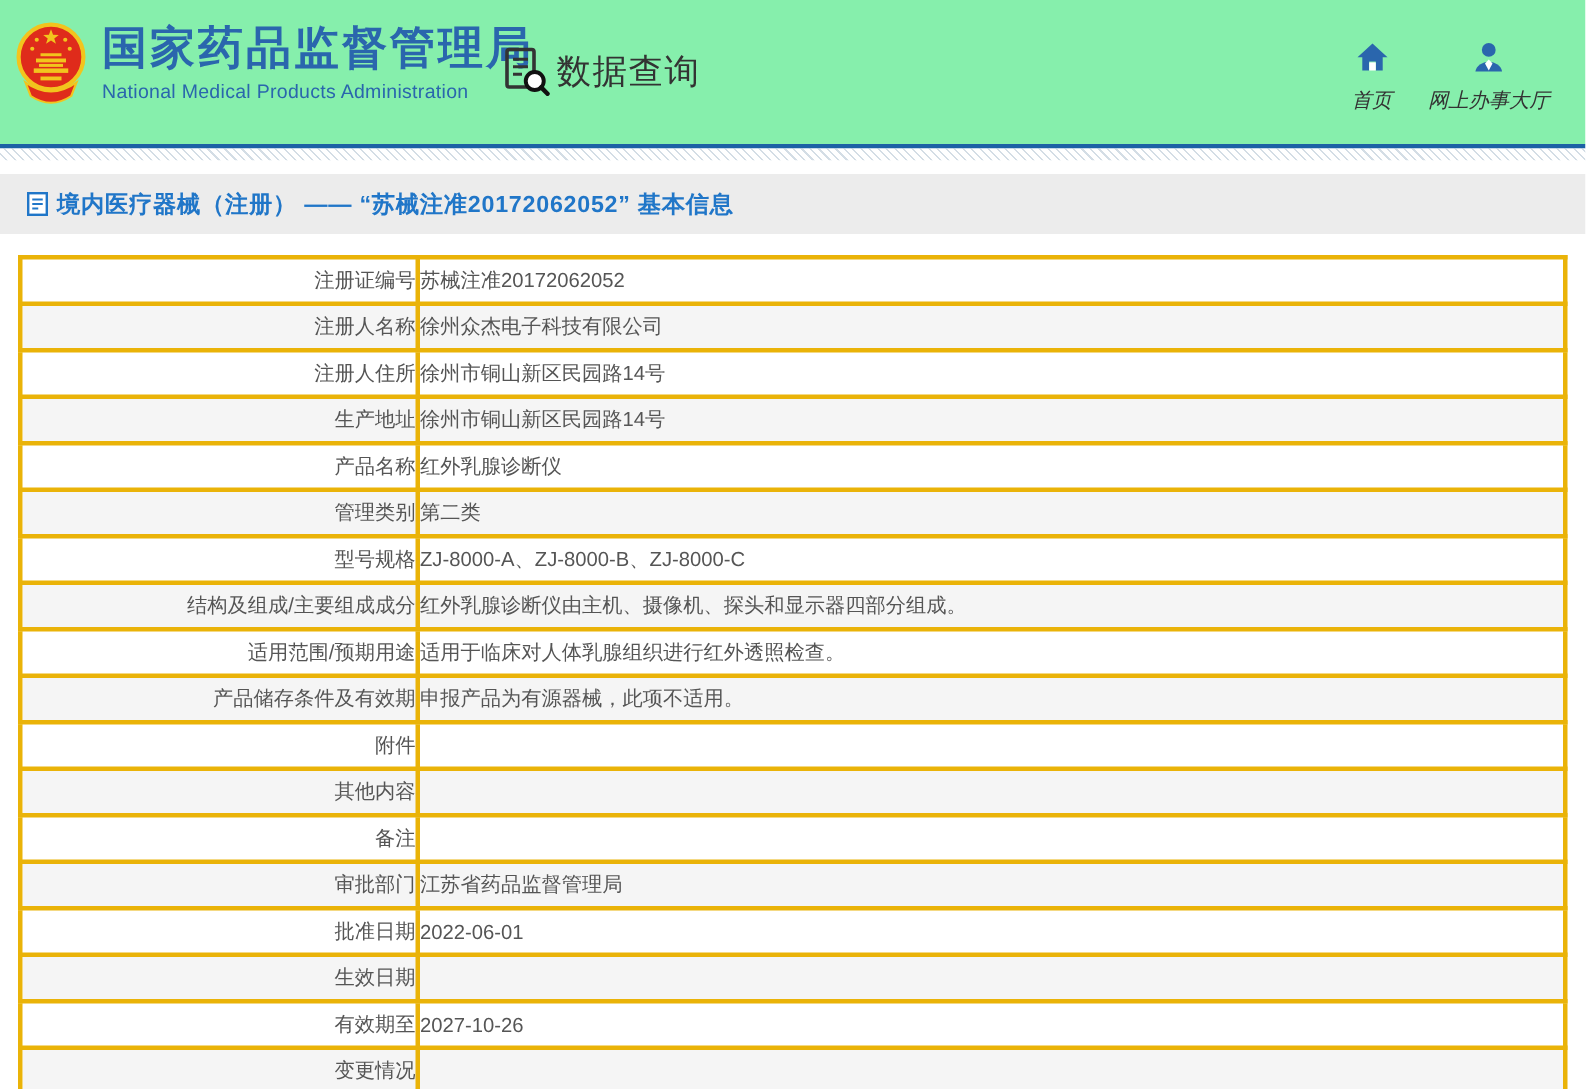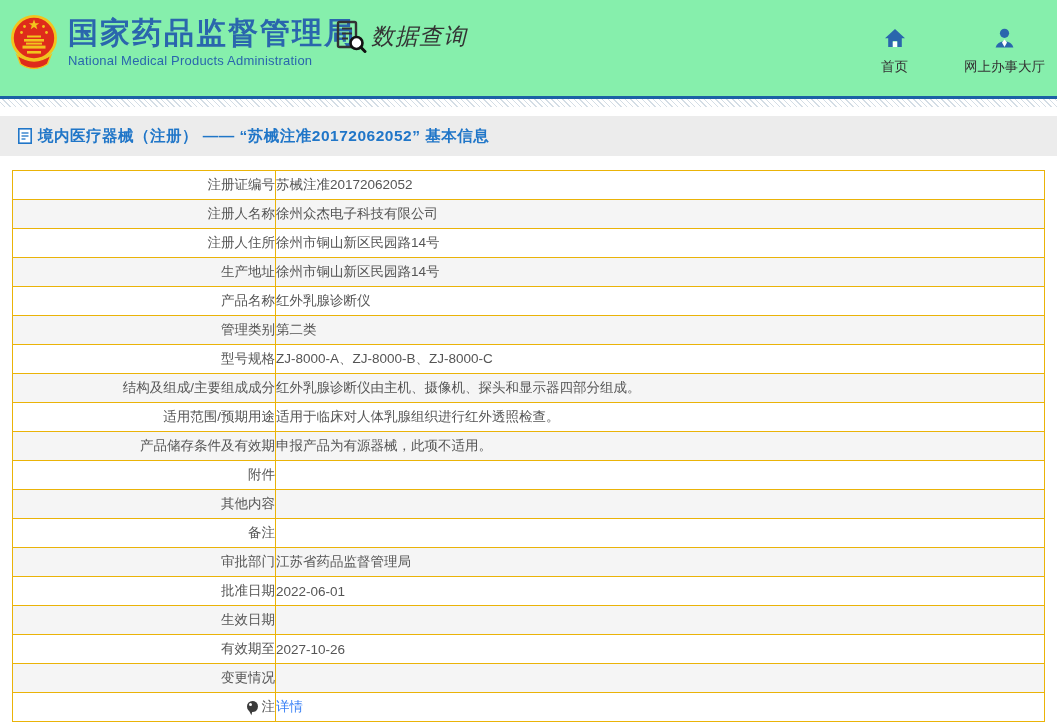--- a/index.html
+++ b/index.html
@@ -6,39 +6,39 @@
   body {
     width:1057px; height:726px; background:#ffffff; overflow:hidden;
     font-family:"Liberation Sans","DejaVu Sans",sans-serif;
   }
   
   .site-header { position:relative; height:96px; background:#86efac; }
   .brand { position:absolute; left:10px; top:11px; display:flex; align-items:center; gap:10px; cursor:pointer; }
   .brand-text { display:flex; flex-direction:column; }
   .brand-cn { font-size:30px; font-weight:bold; color:#2a66ad; letter-spacing:2px; line-height:1.15; }
   .brand-en { font-size:13px; color:#2a66ad; margin-top:3px; letter-spacing:.2px; }
-  .query-section { position:absolute; left:335px; top:19px; display:flex; align-items:flex-start; gap:4px; cursor:pointer;font-style:italic; }
+  .query-section { position:absolute; left:335px; top:30px; display:flex; align-items:flex-start; gap:4px; cursor:pointer; }
   .query-label { font-size:23px; color:#333; font-weight:500; letter-spacing:1px; margin-top:2px; }
-  .header-nav { position:absolute; right:12px; top:28px; display:flex; gap:56px; }
+  .header-nav { position:absolute; right:24px; top:28px; display:flex; gap:24px;font-style:italic; }
   .nav-item { display:flex; flex-direction:column; align-items:center; cursor:pointer; }
   .nav-item .nav-label { font-size:13.5px; color:#333; margin-top:10px; white-space:nowrap; }
   
   .blue-line { height:3px; background:#1c61a5; }
   .hatch-band {
     height:8px; background:#fff;
     background-image:repeating-linear-gradient(45deg, transparent 0 3px, rgba(120,150,175,.32) 3px 4px);
   }
   .pre-title-gap { height:9px; background:#fff; }
   
   .title-bar { height:40px; background:#ececec; display:flex; align-items:center; padding-left:17px; gap:5px; }
   .page-title { font-size:15.5px; color:#2076c8; letter-spacing:.5px;font-weight:bold; }
   
   table.info { border-collapse:collapse; table-layout:fixed; width:1033px; margin:14px 0 0 12px; }
   table.info td {
-    border:1px solid #eab308; height:28px; padding:0 0;
+    border:3px solid #eab308; height:28px; padding:0 0;
     font-size:13.5px; color:#555; background:#ffffff; overflow:hidden; white-space:nowrap;
   }
   table.info tr:nth-child(even) td { background:#f5f5f5; }
   td.cell-label { width:262px; text-align:right; }
   a.detail-link { color:#3b82f6; text-decoration:none; cursor:pointer; }
   
   .note-balloon { position:relative; display:inline-block; width:11px; height:11px;
     background:#3b3b3b; border-radius:50%; margin-right:4px; vertical-align:-1px; }
   .note-balloon::before { content:""; position:absolute; left:1px; bottom:-3px;
     border-left:4px solid transparent; border-top:5px solid #3b3b3b; transform:rotate(12deg); }

